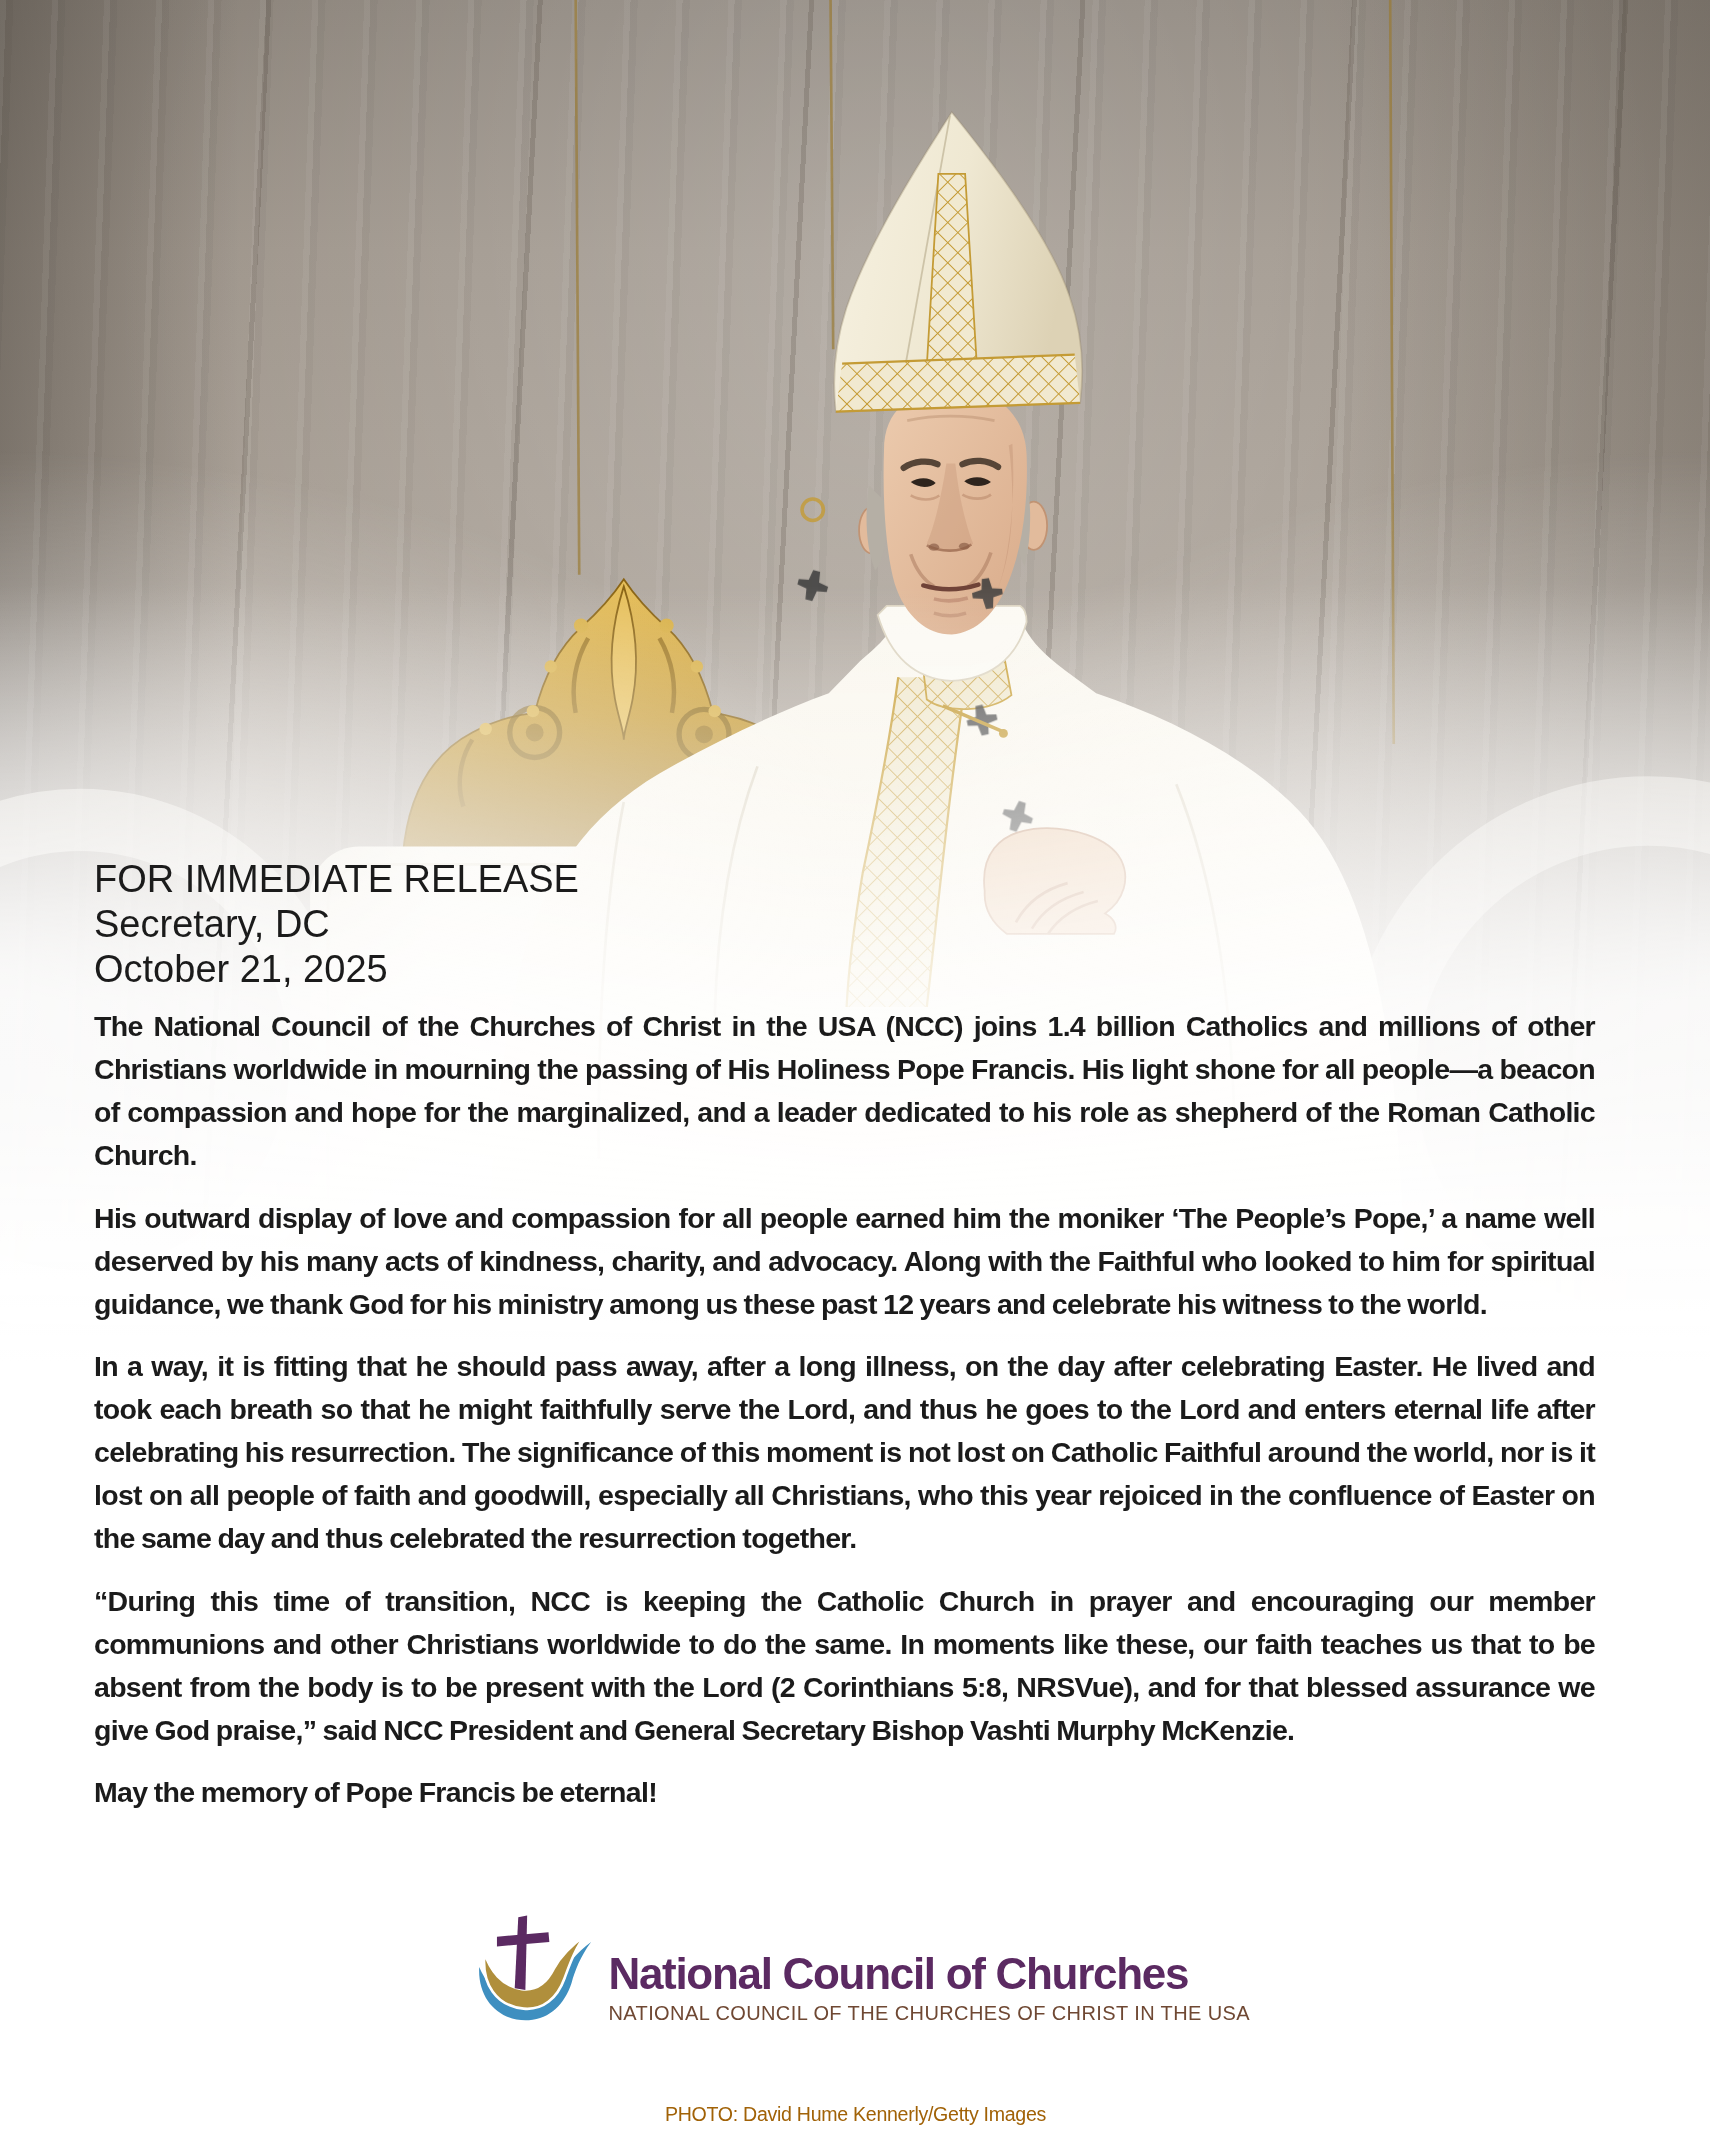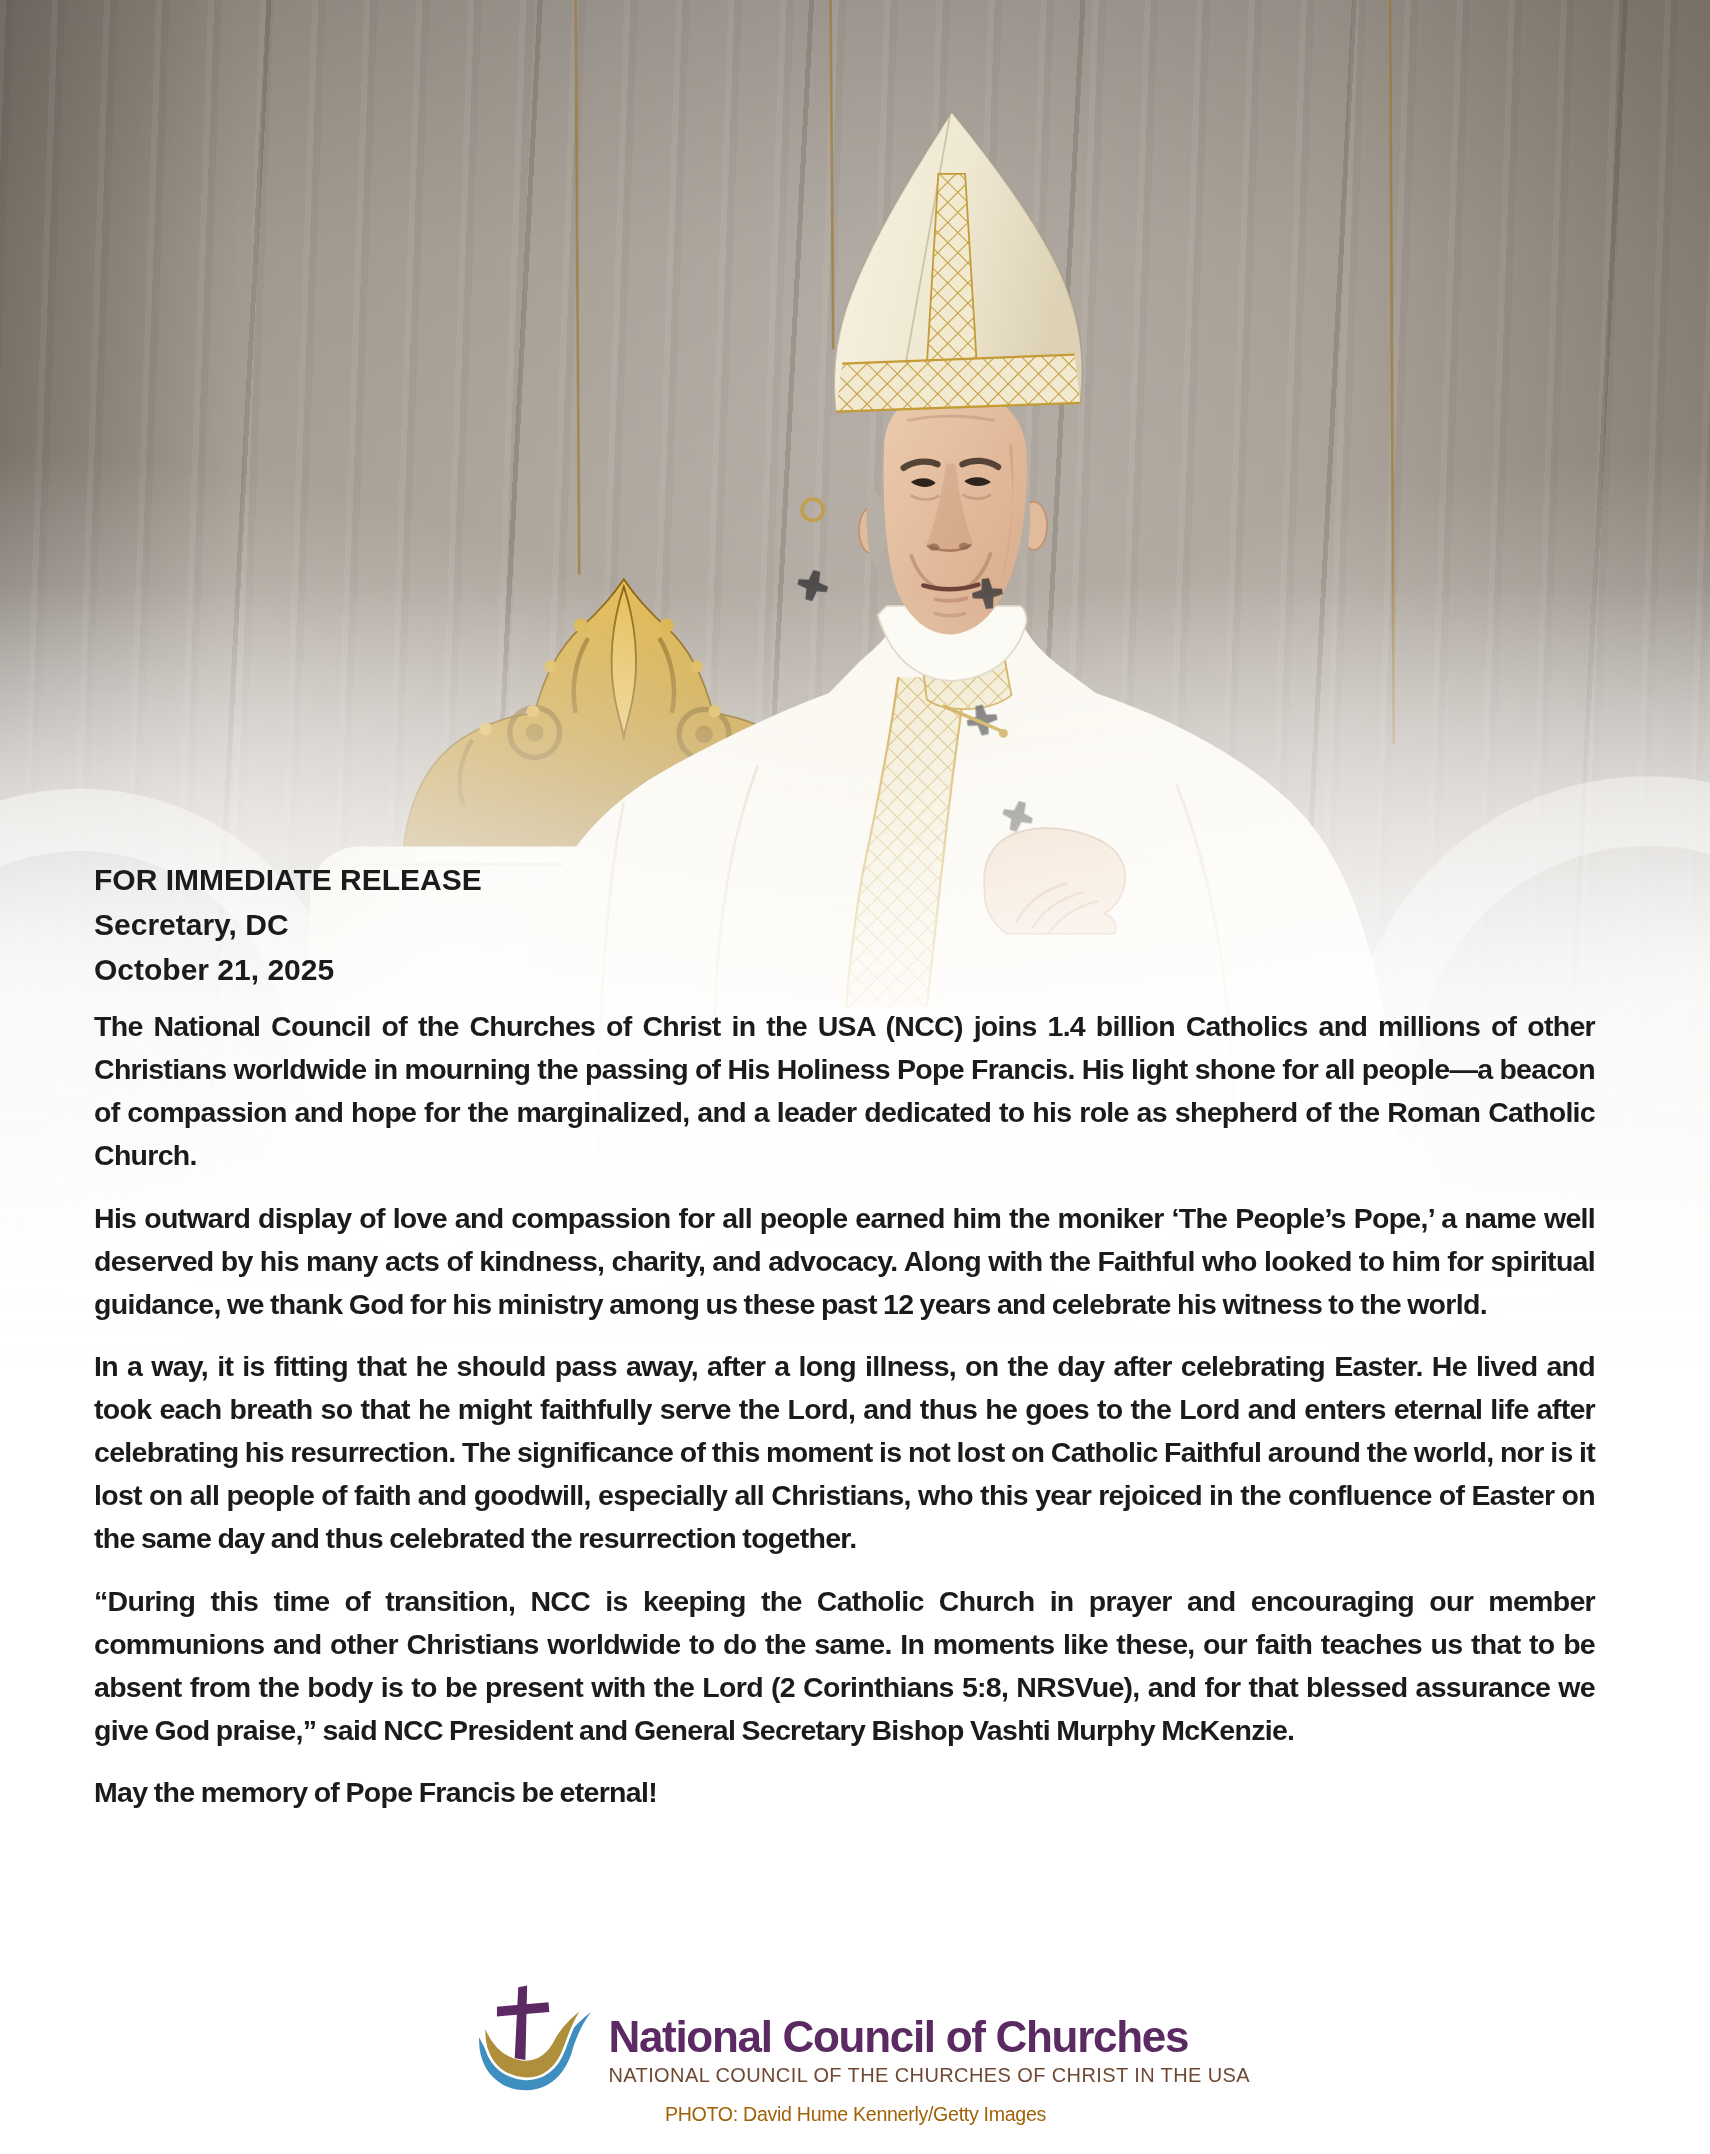--- a/index.html
+++ b/index.html
@@ -23,34 +23,34 @@
     position:absolute;inset:0;
     background:
       linear-gradient(180deg, rgba(255,255,255,0) 0%, rgba(255,255,255,0) 42%, rgba(255,255,255,0.45) 58%, rgba(255,255,255,0.85) 72%, rgba(255,255,255,0.97) 87%, #ffffff 98%),
       radial-gradient(ellipse at 0% 70%, rgba(255,255,255,0.75), rgba(255,255,255,0) 38%),
       radial-gradient(ellipse at 100% 70%, rgba(255,255,255,0.65), rgba(255,255,255,0) 38%);
   }
   
   .content{position:absolute;inset:0;}
   .release-header{
     position:absolute;left:94px;top:857px;
-    font-size:30px;font-weight:bold;line-height:45px;white-space:nowrap;
+    font-size:38px;font-weight:normal;line-height:45px;white-space:nowrap;
   }
   .paragraphs{
     position:absolute;left:94px;right:116px;top:1005px;
   }
   .paragraphs p{
     margin:0 0 19.6px 0;font-size:28.5px;font-weight:bold;line-height:43px;
     letter-spacing:-0.7px;word-spacing:-0.9px;text-align:justify;
   }
   .paragraphs p.last{text-align:left;}
   
   .logo-row{
-    position:absolute;top:1985px;left:50%;transform:translateX(-50%);
-    display:flex;align-items:flex-start;white-space:nowrap;
+    position:absolute;top:1915px;left:50%;transform:translateX(-50%);
+    display:flex;align-items:center;white-space:nowrap;
   }
   .logo-mark{width:135px;height:118px;margin-right:12.5px;flex:0 0 auto;}
   .logo-text{display:flex;flex-direction:column;margin-top:28.5px;}
   .wordmark{
     font-size:44px;font-weight:bold;letter-spacing:-1.3px;color:#5b2a62;line-height:46px;
   }
   .subtext{
     font-size:20px;font-weight:normal;letter-spacing:0.4px;color:#6f4833;margin-top:3.6px;line-height:25px;
   }
   .credit{

